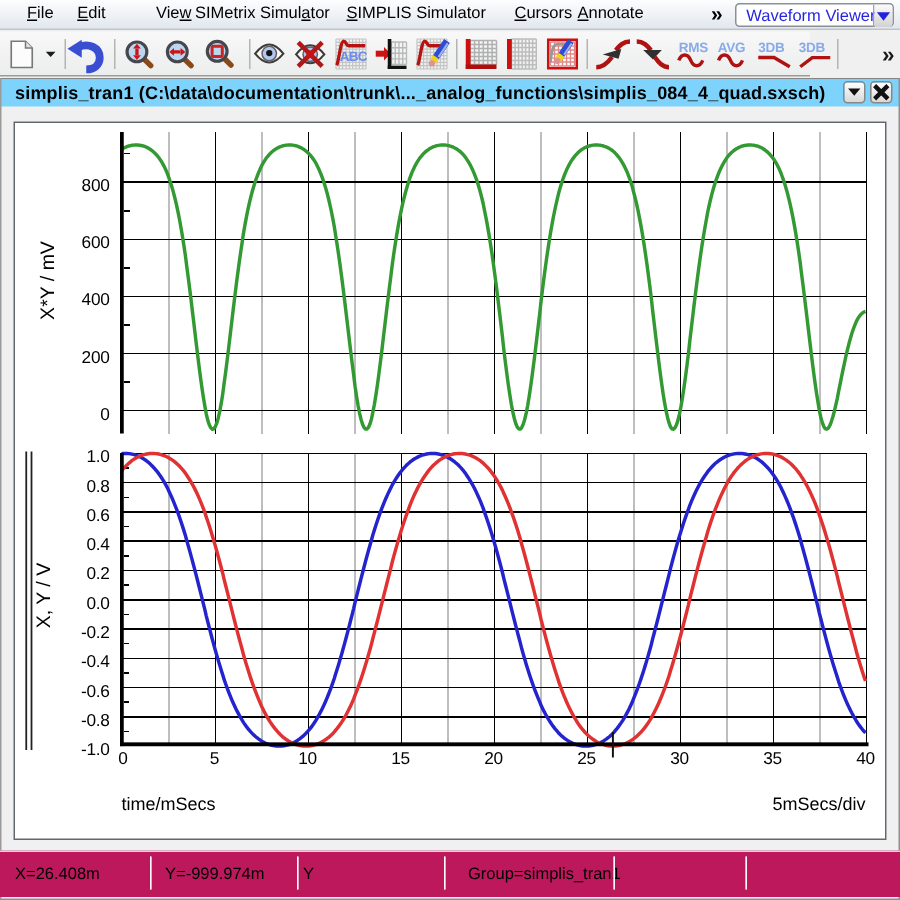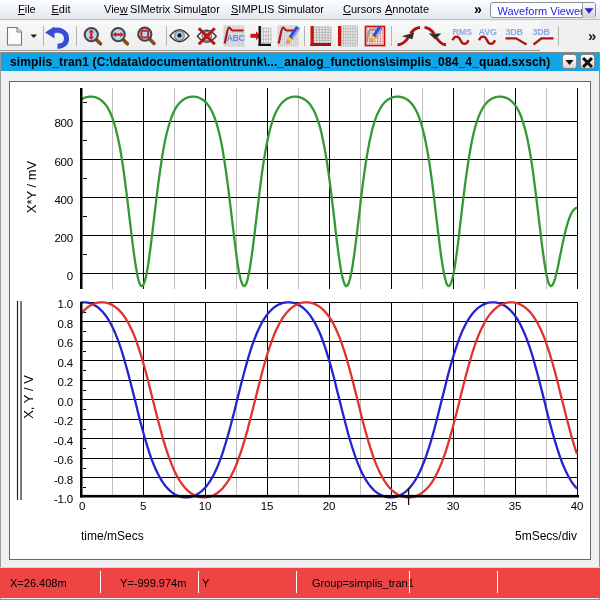--- a/index.html
+++ b/index.html
@@ -9,27 +9,27 @@
 .mi { position:absolute; top:0; height:20px; line-height:19px; font-size:11px; color:#000; white-space:pre; }
 #combo { position:absolute; left:490px; top:1.5px; width:106px; height:16px; background:#fff;
   border:1px solid #8a9097; border-radius:3px; }
 #combo .txt { position:absolute; left:6.5px; top:0; height:15px; line-height:16px; font-size:11px; color:#2525e0; }
 #combo .btn { position:absolute; right:0.5px; top:0.5px; width:13px; height:14.5px; border-left:1px solid #a0a0a0;
   background:linear-gradient(#fbfbfb, #d2d2d2); border-radius:0 2px 2px 0; }
 #combo .btn svg { position:absolute; left:1.5px; top:3.5px; }
 #toolbar { position:absolute; left:0; top:21px; width:540px; height:30px;
   background:linear-gradient(#f8f8f8, #eceded); border-bottom:1px solid #9a9a9a; }
 #mdiedge { position:absolute; left:0; top:52px; width:600px; height:1px; background:#858585; }
-#titlebar { position:absolute; left:0; top:53px; width:600px; height:18px; background:#0ea5e9; }
+#titlebar { position:absolute; left:0; top:53px; width:600px; height:18px; background:#7dd3fc; }
 #titlebar .t { position:absolute; left:10px; top:0; height:18px; line-height:19px; font-size:12px; font-weight:bold; letter-spacing:0.13px; color:#000; white-space:pre; }
 .tbtn { position:absolute; top:1px; width:15px; height:15px; border:1px solid #878787; border-radius:3px;
   background:linear-gradient(#fefefe, #d8d8d8); }
 #panel { position:absolute; left:9px; top:81px; width:582px; height:479px; background:#fff; border:1px solid #5f6770; }
 #plot { position:absolute; left:0; top:0; }
-#statusbar { position:absolute; left:0; top:567px; width:600px; height:31px; background:#ef4444; border-top:1px solid #d8d8d8; }
+#statusbar { position:absolute; left:0; top:567px; width:600px; height:31px; background:#be185d; border-top:1px solid #d8d8d8; }
 .sf { position:absolute; top:9px; font-size:11px; color:#000; white-space:pre; }
 .sep { position:absolute; top:3px; height:22px; width:1px; background:#b6b6b6; border-right:1px solid #fdfdfd; }
 </style></head>
 <body>
 <div id="panel"></div>
 <svg id="plot" width="600" height="600" viewBox="0 0 600 600">
 <g stroke="#bebebe" stroke-width="1" shape-rendering="crispEdges">
       <line x1="112.5" y1="88" x2="112.5" y2="289"></line>
       <line x1="174.5" y1="88" x2="174.5" y2="289"></line>
       <line x1="236.5" y1="88" x2="236.5" y2="289"></line>
@@ -352,20 +352,20 @@
           <line x1="3.1" y1="3.1" x2="9.9" y2="9.9"></line>
           <line x1="9.9" y1="3.1" x2="3.1" y2="9.9"></line>
         </g>
       </svg></div>
 </div>
 <div style="position:absolute; left:0; top:52px; width:1px; height:548px; background:#9a9a9a;"></div>
 <div style="position:absolute; right:0; top:52px; width:1.5px; height:548px; background:#8f8f8f;"></div>
 <div style="position:absolute; left:0; top:598.5px; width:600px; height:1.5px; background:#8f8f8f;"></div>
 <div id="statusbar">
   <span class="sf" style="left:10px">X=26.408m</span>
-  <span class="sf" style="left:120px">Y=-999.974m</span>
+  <span class="sf" style="left:110px">Y=-999.974m</span>
   <span class="sf" style="left:202px">Y</span>
   <span class="sf" style="left:312px">Group=simplis_tran1</span>
   <div class="sep" style="left:100px"></div>
   <div class="sep" style="left:197.5px"></div>
   <div class="sep" style="left:295.5px"></div>
   <div class="sep" style="left:408.5px"></div>
   <div class="sep" style="left:497px"></div>
 </div>
 </body></html>

